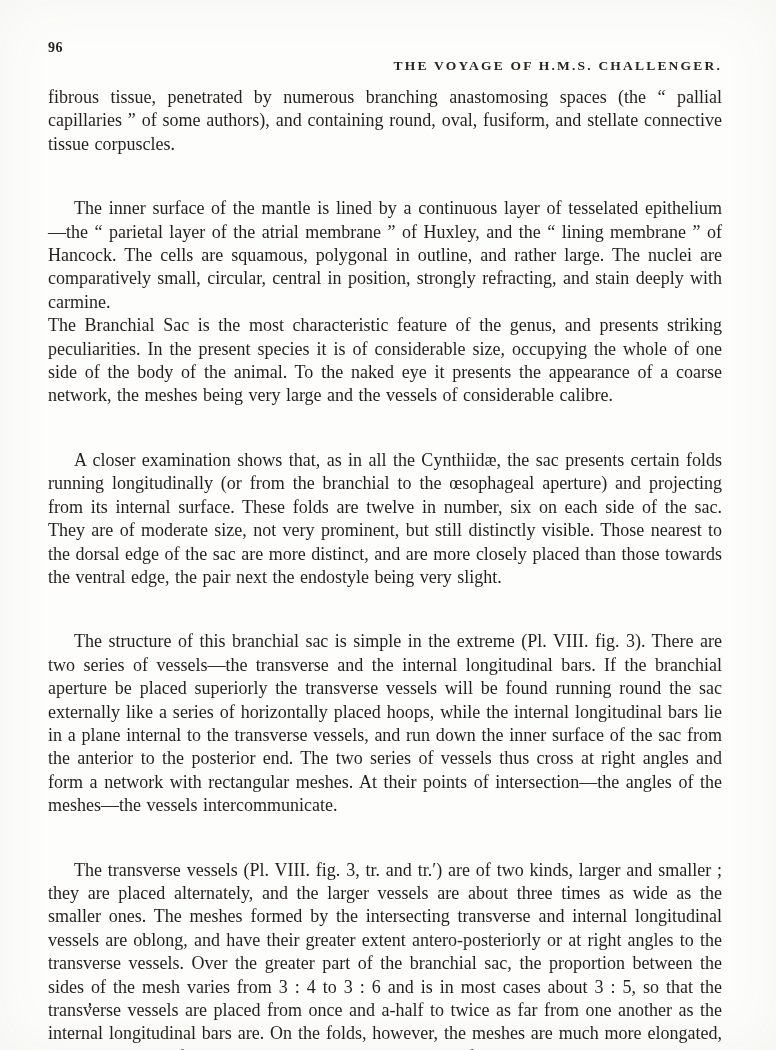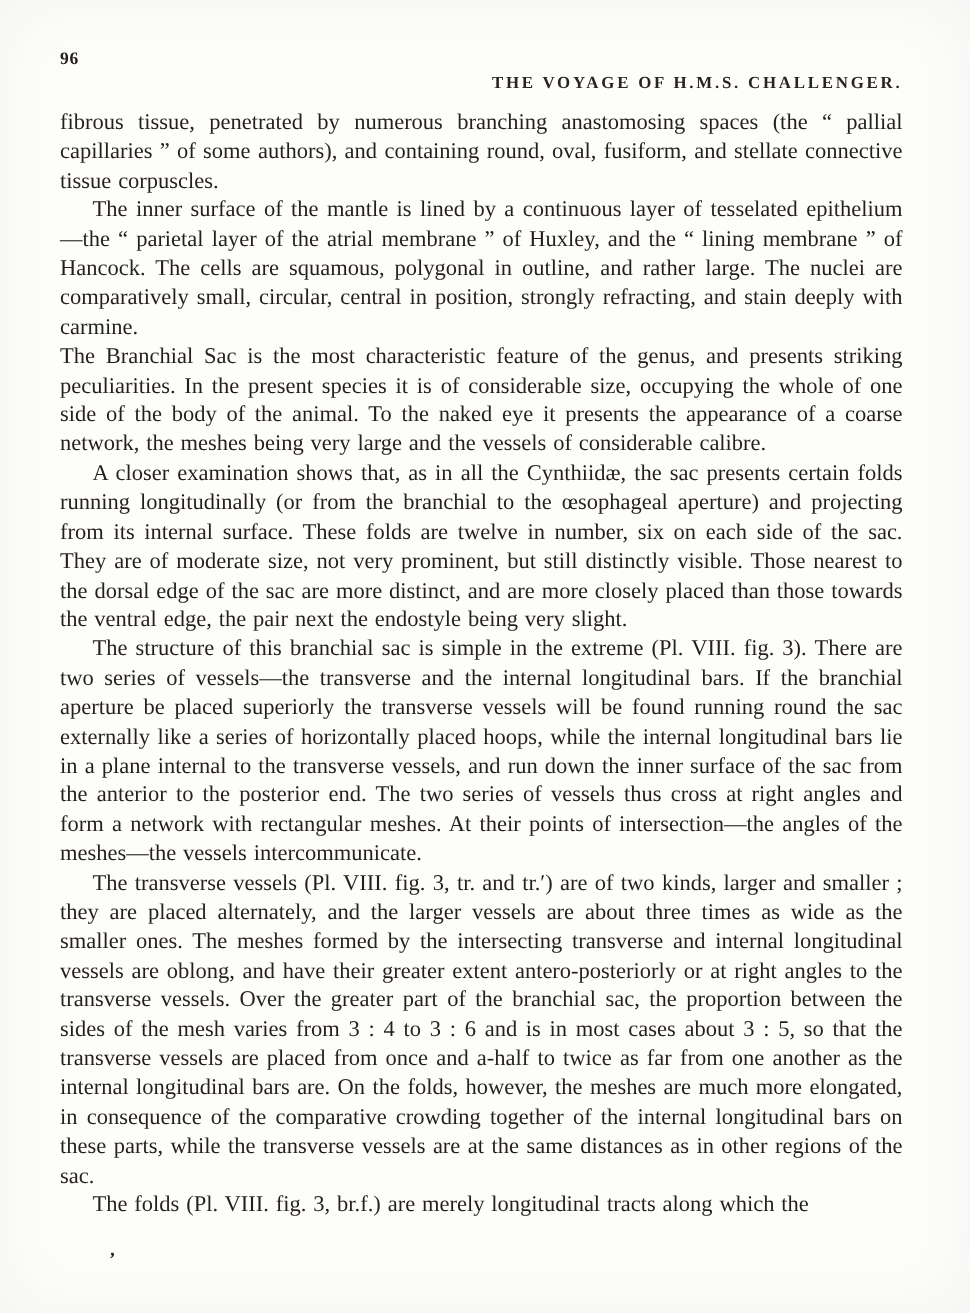--- a/index.html
+++ b/index.html
@@ -46,21 +46,21 @@
   }
   .page-body {
     font-size: 18px;
     line-height: 23.4px;
   }
   .page-body p {
     margin: 0;
     text-align: justify;
     word-spacing: 1px;
   }
-  .page-body p.indent { text-indent: 26px; }
+  .page-body p.indent { text-indent: 26px; margin-top: 41px; }
   .italic { }
   .ink-mark {
     position: absolute;
     left: 86px;
     top: 1000px;
     font-size: 15px;
     font-style: italic;
     font-weight: bold;
     color: #2a241f;
     transform: rotate(8deg);

